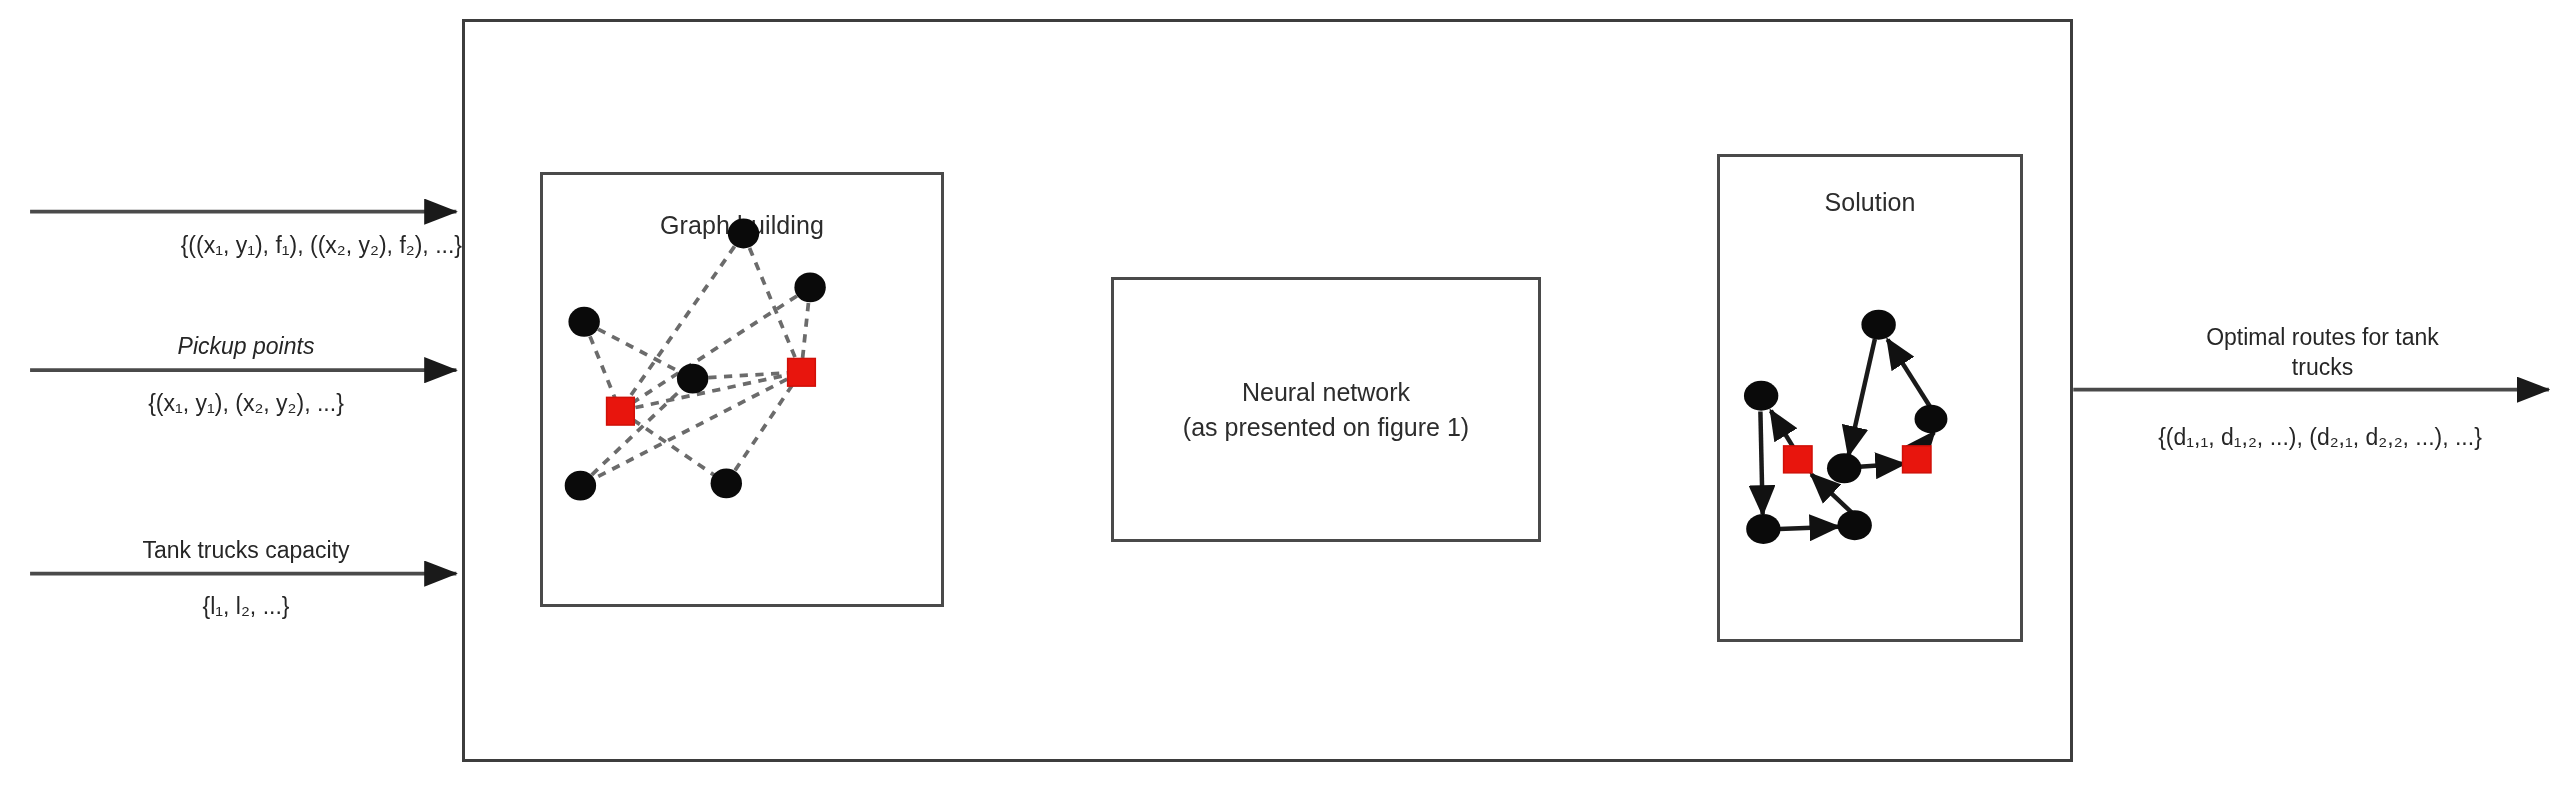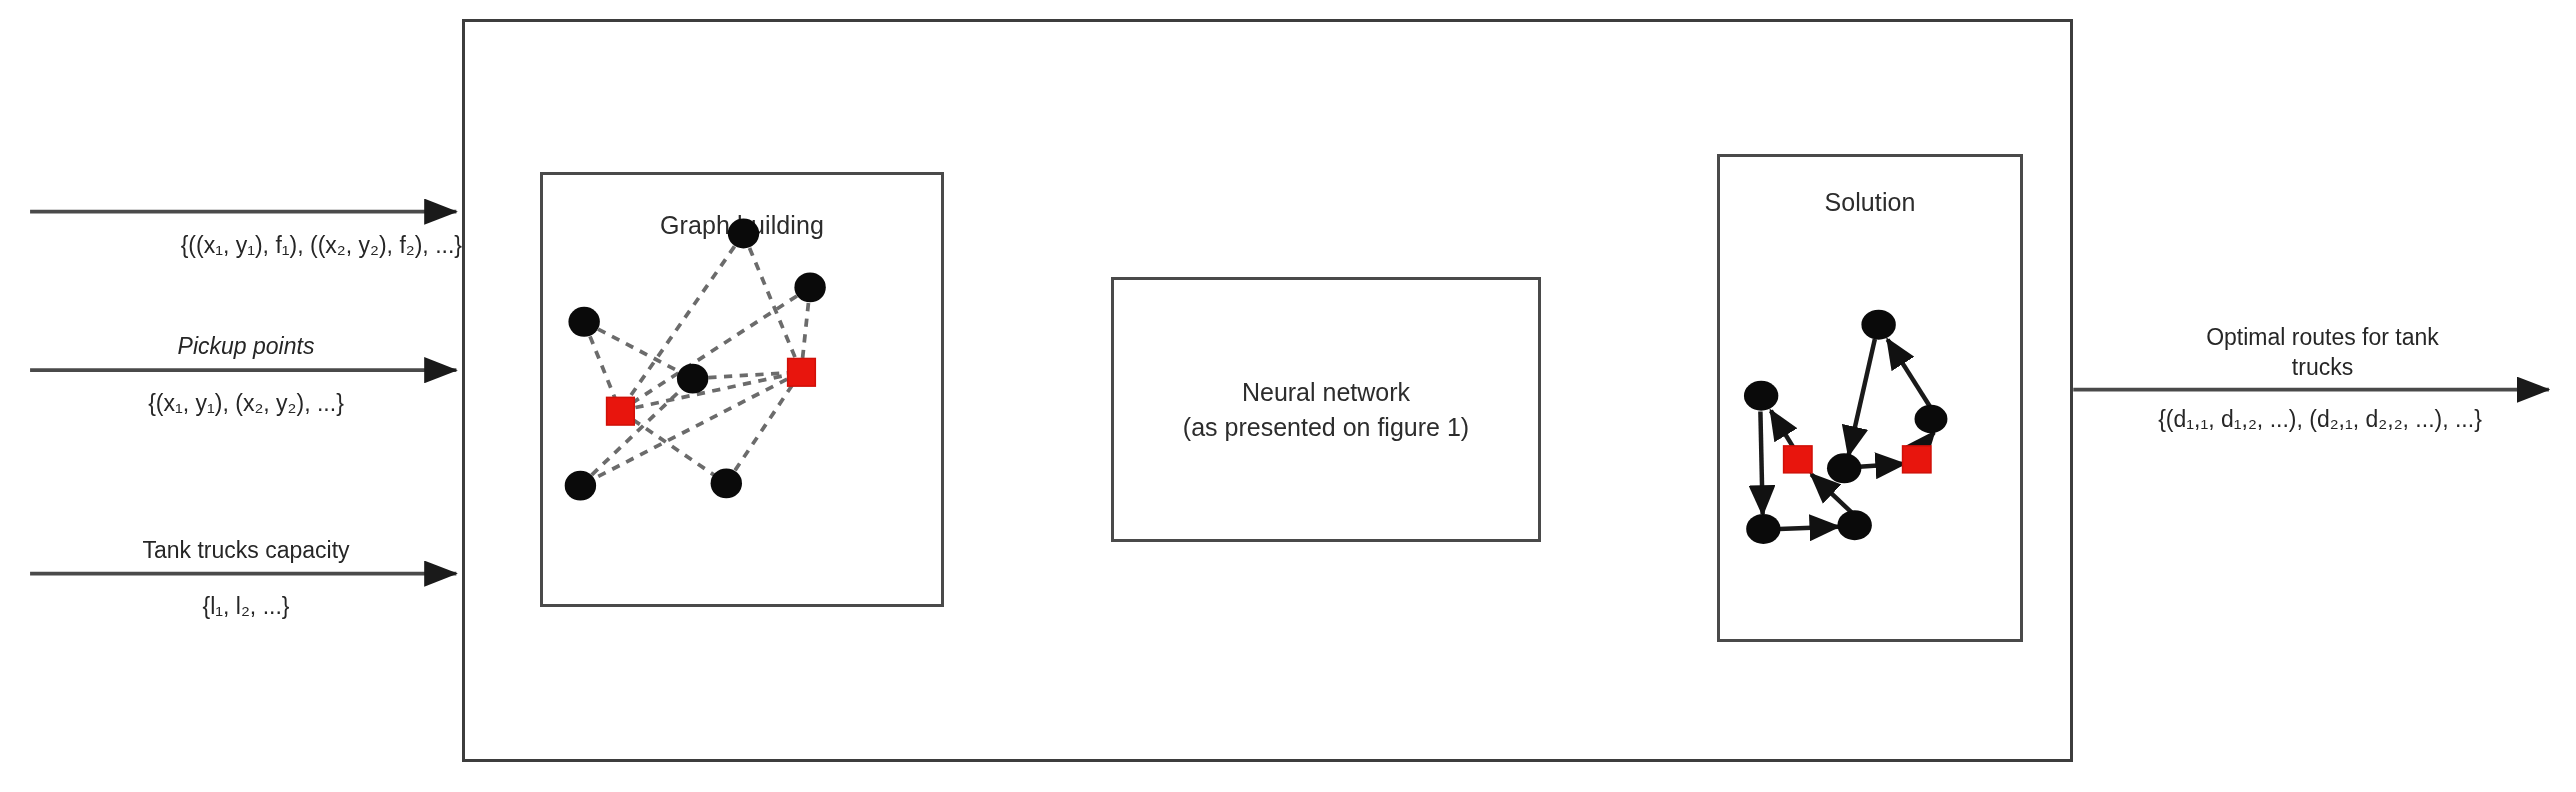--- a/index.html
+++ b/index.html
@@ -112,21 +112,21 @@
 
   
   .in1-title { left: 30px; width: 432px; top: 91px; }
   .in1-value { left: 30px; width: 432px; top: 232px; text-align: right; }
   .in2-title { left: 30px; width: 432px; top: 331px; font-style: italic; }
   .in2-value { left: 30px; width: 432px; top: 390px; }
   .in3-title { left: 30px; width: 432px; top: 535px; }
   .in3-value { left: 30px; width: 432px; top: 593px; }
 
   .out-title { left: 2087px; width: 471px; top: 323px; }
-  .out-value { left: 2064px; width: 512px; top: 406px; }
+  .out-value { left: 2064px; width: 512px; top: 424px; }
 </style>
 </head>
 <body>
 
 <div id="canvas">
 
   <svg class="layer" width="2576" height="792" viewBox="0 0 3444 1059">
     <defs>
       <marker id="arrowhead" markerWidth="9" markerHeight="7" refX="8.6" refY="3.5" orient="auto" markerUnits="strokeWidth">
         <polygon points="0 0, 9 3.5, 0 7" fill="#1a1a1a"></polygon>

